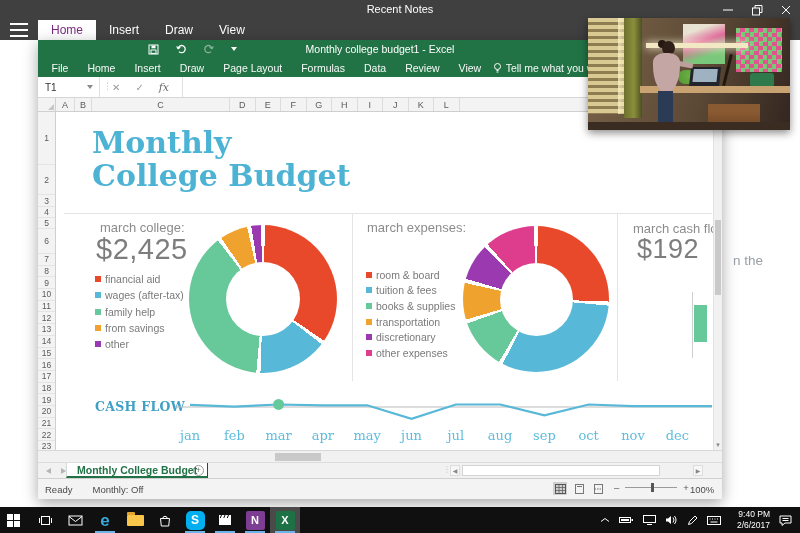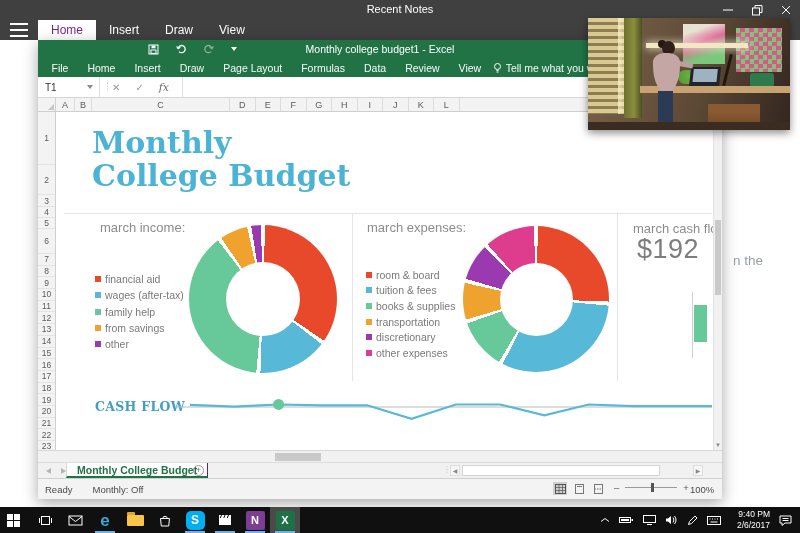--- a/index.html
+++ b/index.html
@@ -288,21 +288,22 @@
 
     <div class="canvas">
       <div class="doc-title">
         <div>Monthly</div>
         <div>College Budget</div>
       </div>
       <div class="hdiv"></div>
       <div class="vdiv" style="left:296px"></div>
       <div class="vdiv" style="left:561px"></div>
 
-      <div class="sec-title" style="left:44px;top:108px">march income:</div>
+      <div class="sec-title" style="left:44px;top:108px">march college:</div>
+      <div class="sec-total" style="left:40px;top:121px">$2,425</div>
       <div class="legend" id="legend-0" style="left:39px;top:159px">
           <div class="legend-row">
             <span class="lbullet" style="background: rgb(232, 73, 42);"></span>
             <span class="ltext">financial aid</span>
           </div>
           <div class="legend-row">
             <span class="lbullet" style="background: rgb(88, 184, 216);"></span>
             <span class="ltext">wages (after-tax)</span>
           </div>
           <div class="legend-row">
@@ -353,20 +354,34 @@
       <div class="sec-total" style="left:581px;top:122px;font-size:27px">$192</div>
       <div class="p3-axis"></div>
       <div class="p3-bar" id="p3-bar" style="background: rgb(103, 200, 153);"></div>
 
       <div class="cashflow-label">CASH FLOW</div>
       <svg id="sparkline" viewBox="0 0 537 34">
           <line x1="0" y1="16" x2="537" y2="16" stroke="#bbbbbb" stroke-width="1"></line>
           <polyline points="15.0,13.9 59.3,15.6 103.6,13.5 147.9,14.3 192.2,14.3 236.5,27.8 280.8,13.5 325.1,13.5 369.4,24.4 413.7,13.5 458.0,15.2 502.3,15.2 537,15.2" fill="none" stroke="#58b8d8" stroke-width="2.2"></polyline>
           <circle cx="103.6" cy="13.48" r="5.5" fill="#67c899"></circle>
         </svg>
+      <div id="months">
+          <span style="left: 15px; color: rgb(95, 188, 220);">jan</span>
+          <span style="left: 59.3px; color: rgb(95, 188, 220);">feb</span>
+          <span style="left: 103.6px; color: rgb(95, 188, 220);">mar</span>
+          <span style="left: 147.9px; color: rgb(95, 188, 220);">apr</span>
+          <span style="left: 192.2px; color: rgb(95, 188, 220);">may</span>
+          <span style="left: 236.5px; color: rgb(95, 188, 220);">jun</span>
+          <span style="left: 280.8px; color: rgb(95, 188, 220);">jul</span>
+          <span style="left: 325.1px; color: rgb(95, 188, 220);">aug</span>
+          <span style="left: 369.4px; color: rgb(95, 188, 220);">sep</span>
+          <span style="left: 413.7px; color: rgb(95, 188, 220);">oct</span>
+          <span style="left: 458px; color: rgb(95, 188, 220);">nov</span>
+          <span style="left: 502.3px; color: rgb(95, 188, 220);">dec</span>
+        </div>
     </div>
 
     <div class="vscroll">
       <div class="vthumb"></div>
       <div class="vdown">▼</div>
     </div>
   </div>
 
   <div class="hscroll">
     <div class="hthumb"></div>

